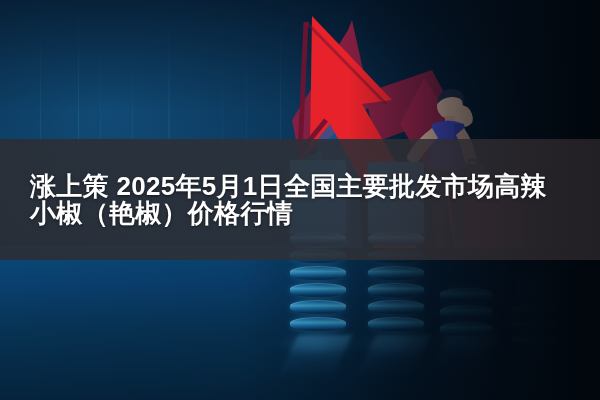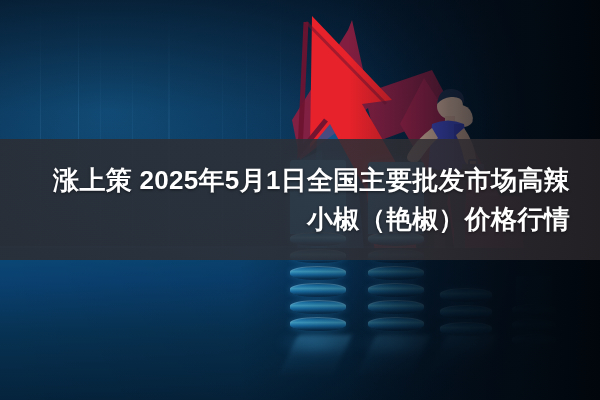--- a/index.html
+++ b/index.html
@@ -75,25 +75,25 @@
   .artwork { position:absolute; inset:0; }
 
   
   .title-band {
     position:absolute; left:0; top:139px; width:600px; height:121px;
     background:linear-gradient(90deg, rgba(42,46,54,.93) 0%, rgba(44,48,56,.90) 45%, rgba(48,45,50,.86) 72%, rgba(40,36,40,.86) 100%);
     display:flex; align-items:center; justify-content:center;
   }
   .title-text {
     width:540px;
-    text-align:right;
+    text-align:left;
     color:#ffffff;
     font-size:26px;
     font-weight:bold;
-    line-height:39px;
+    line-height:27px;
     letter-spacing:.3px;
     text-shadow:0 1px 3px rgba(0,0,0,.55);
   }
 
   
   .stack { position:absolute; }
   .coin {
     position:absolute; left:0;
     border-radius:48% / 42%;
     background:linear-gradient(180deg,#0f4a7a 0%, #1d8fd6 16%, #4fc6f5 40%, #1d86cb 62%, #0d416b 88%, #0a3257 100%);

